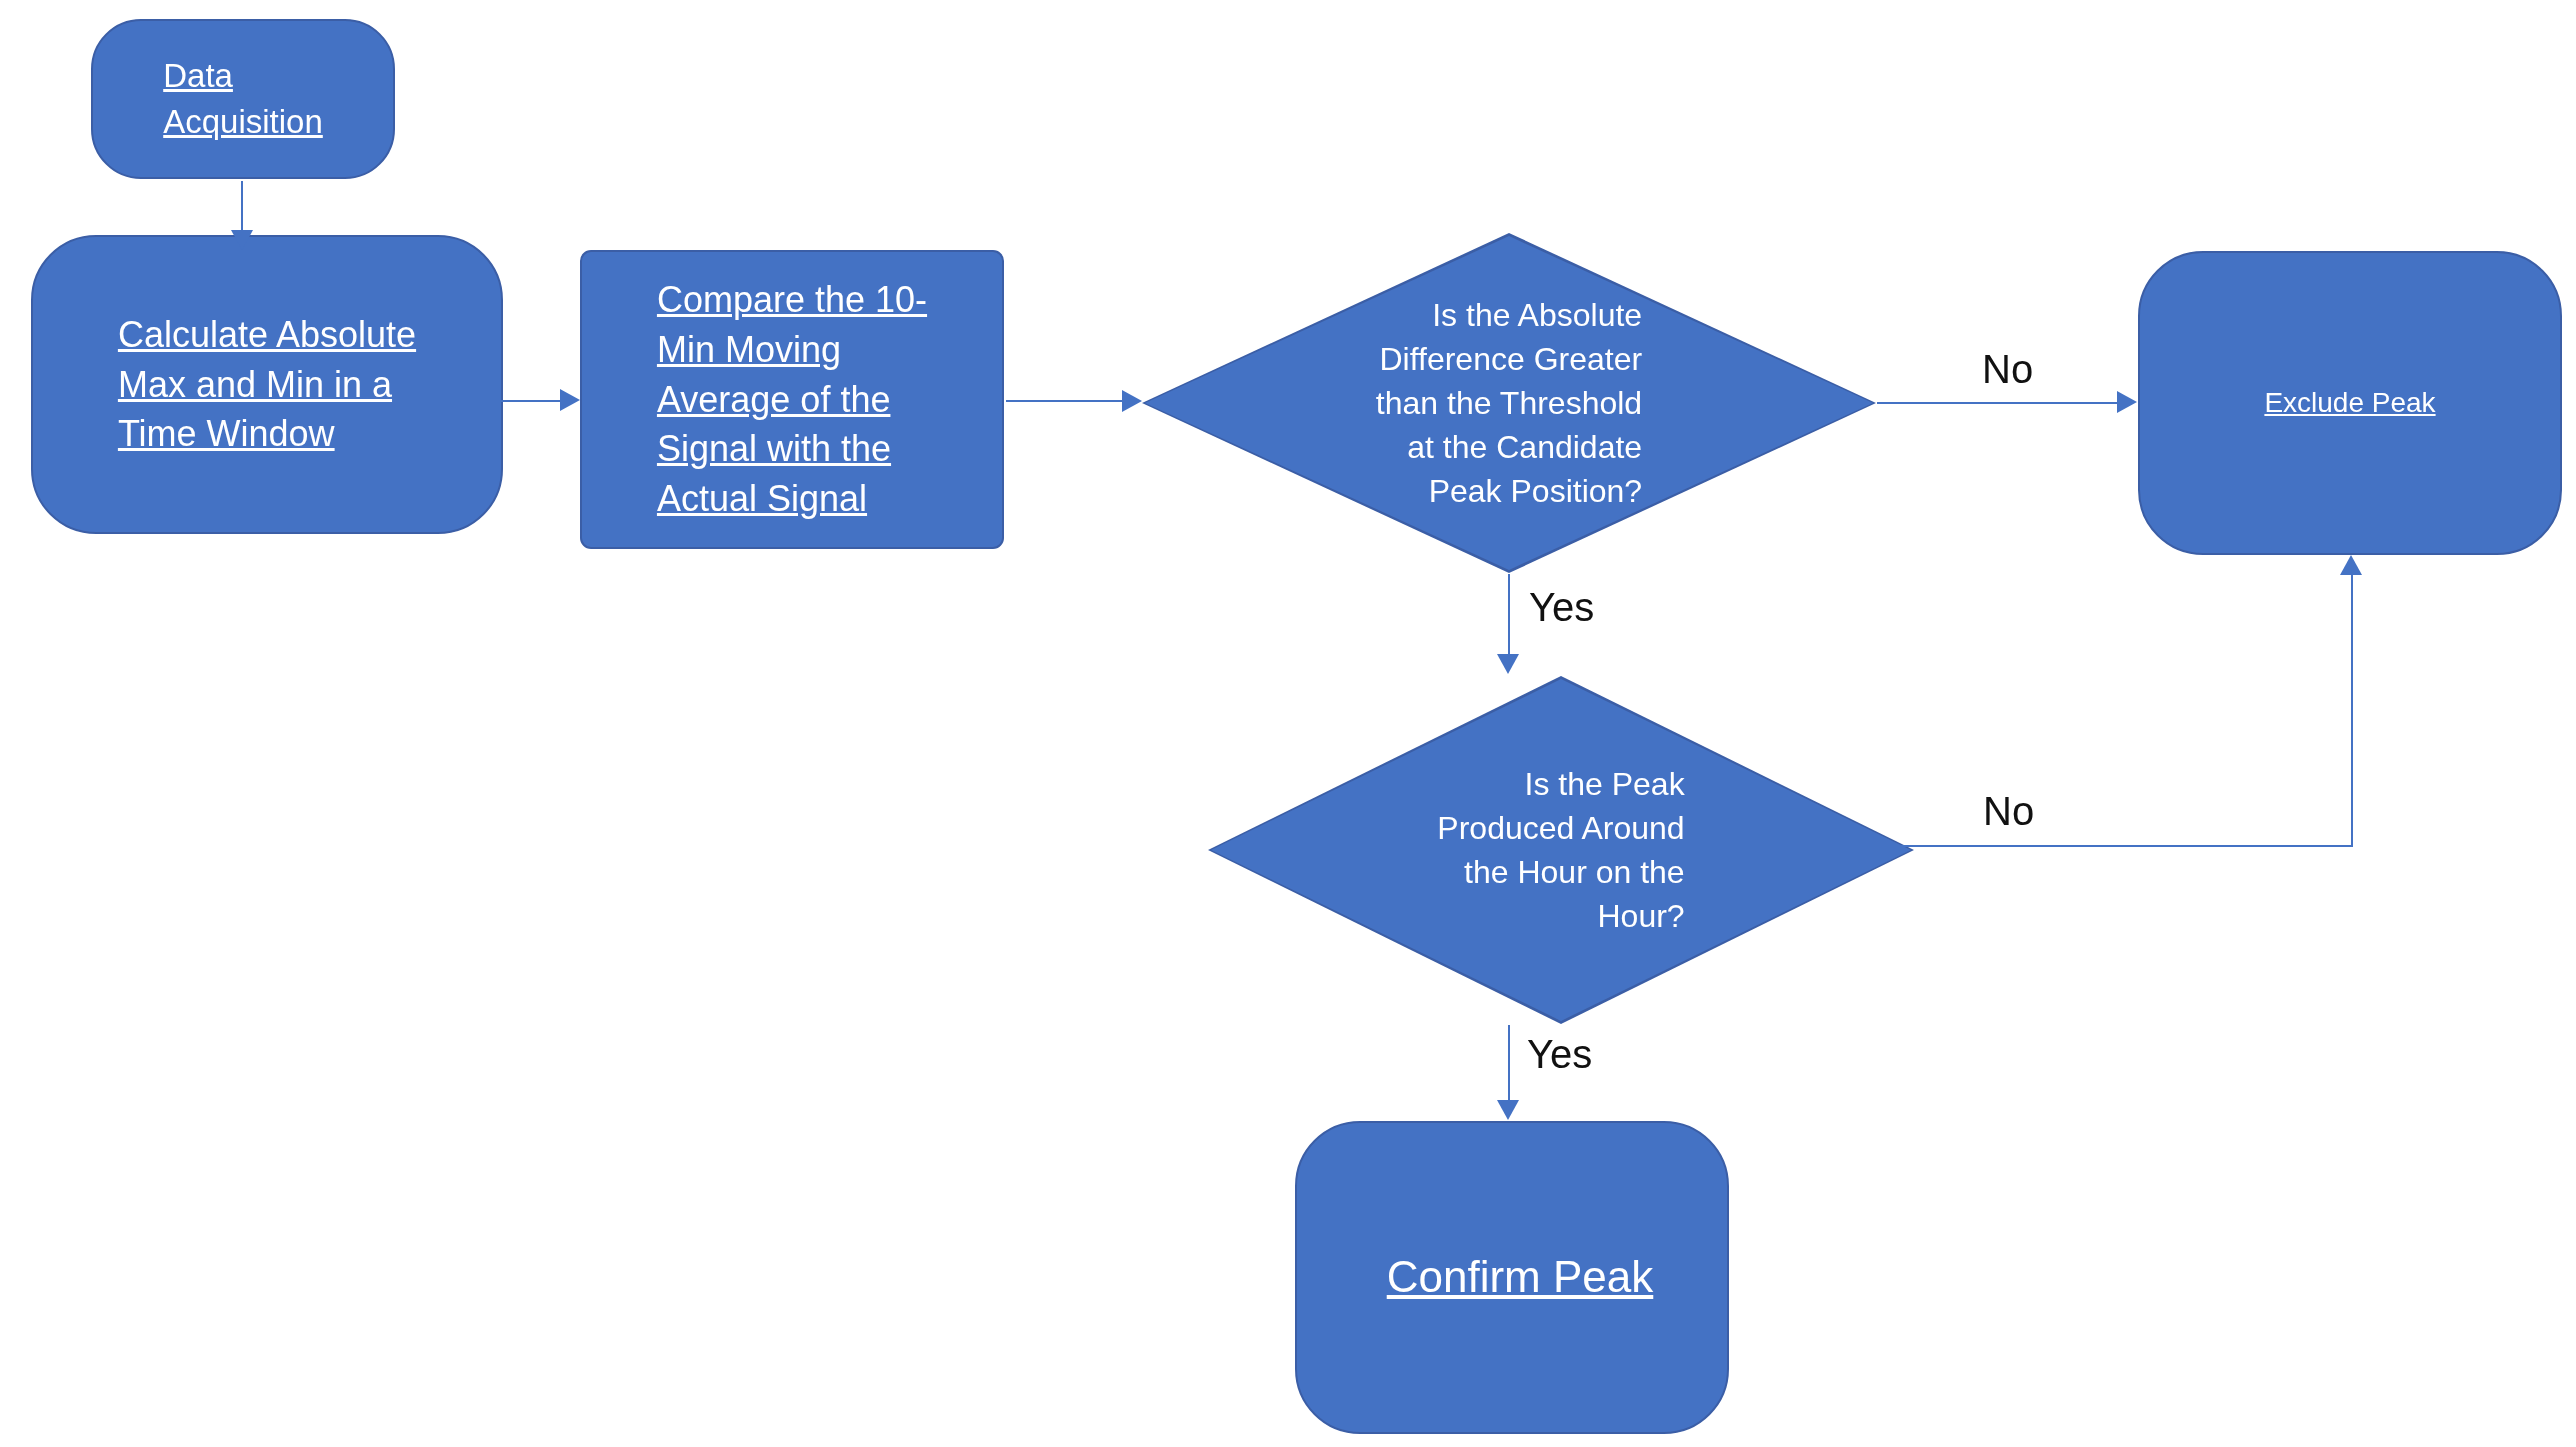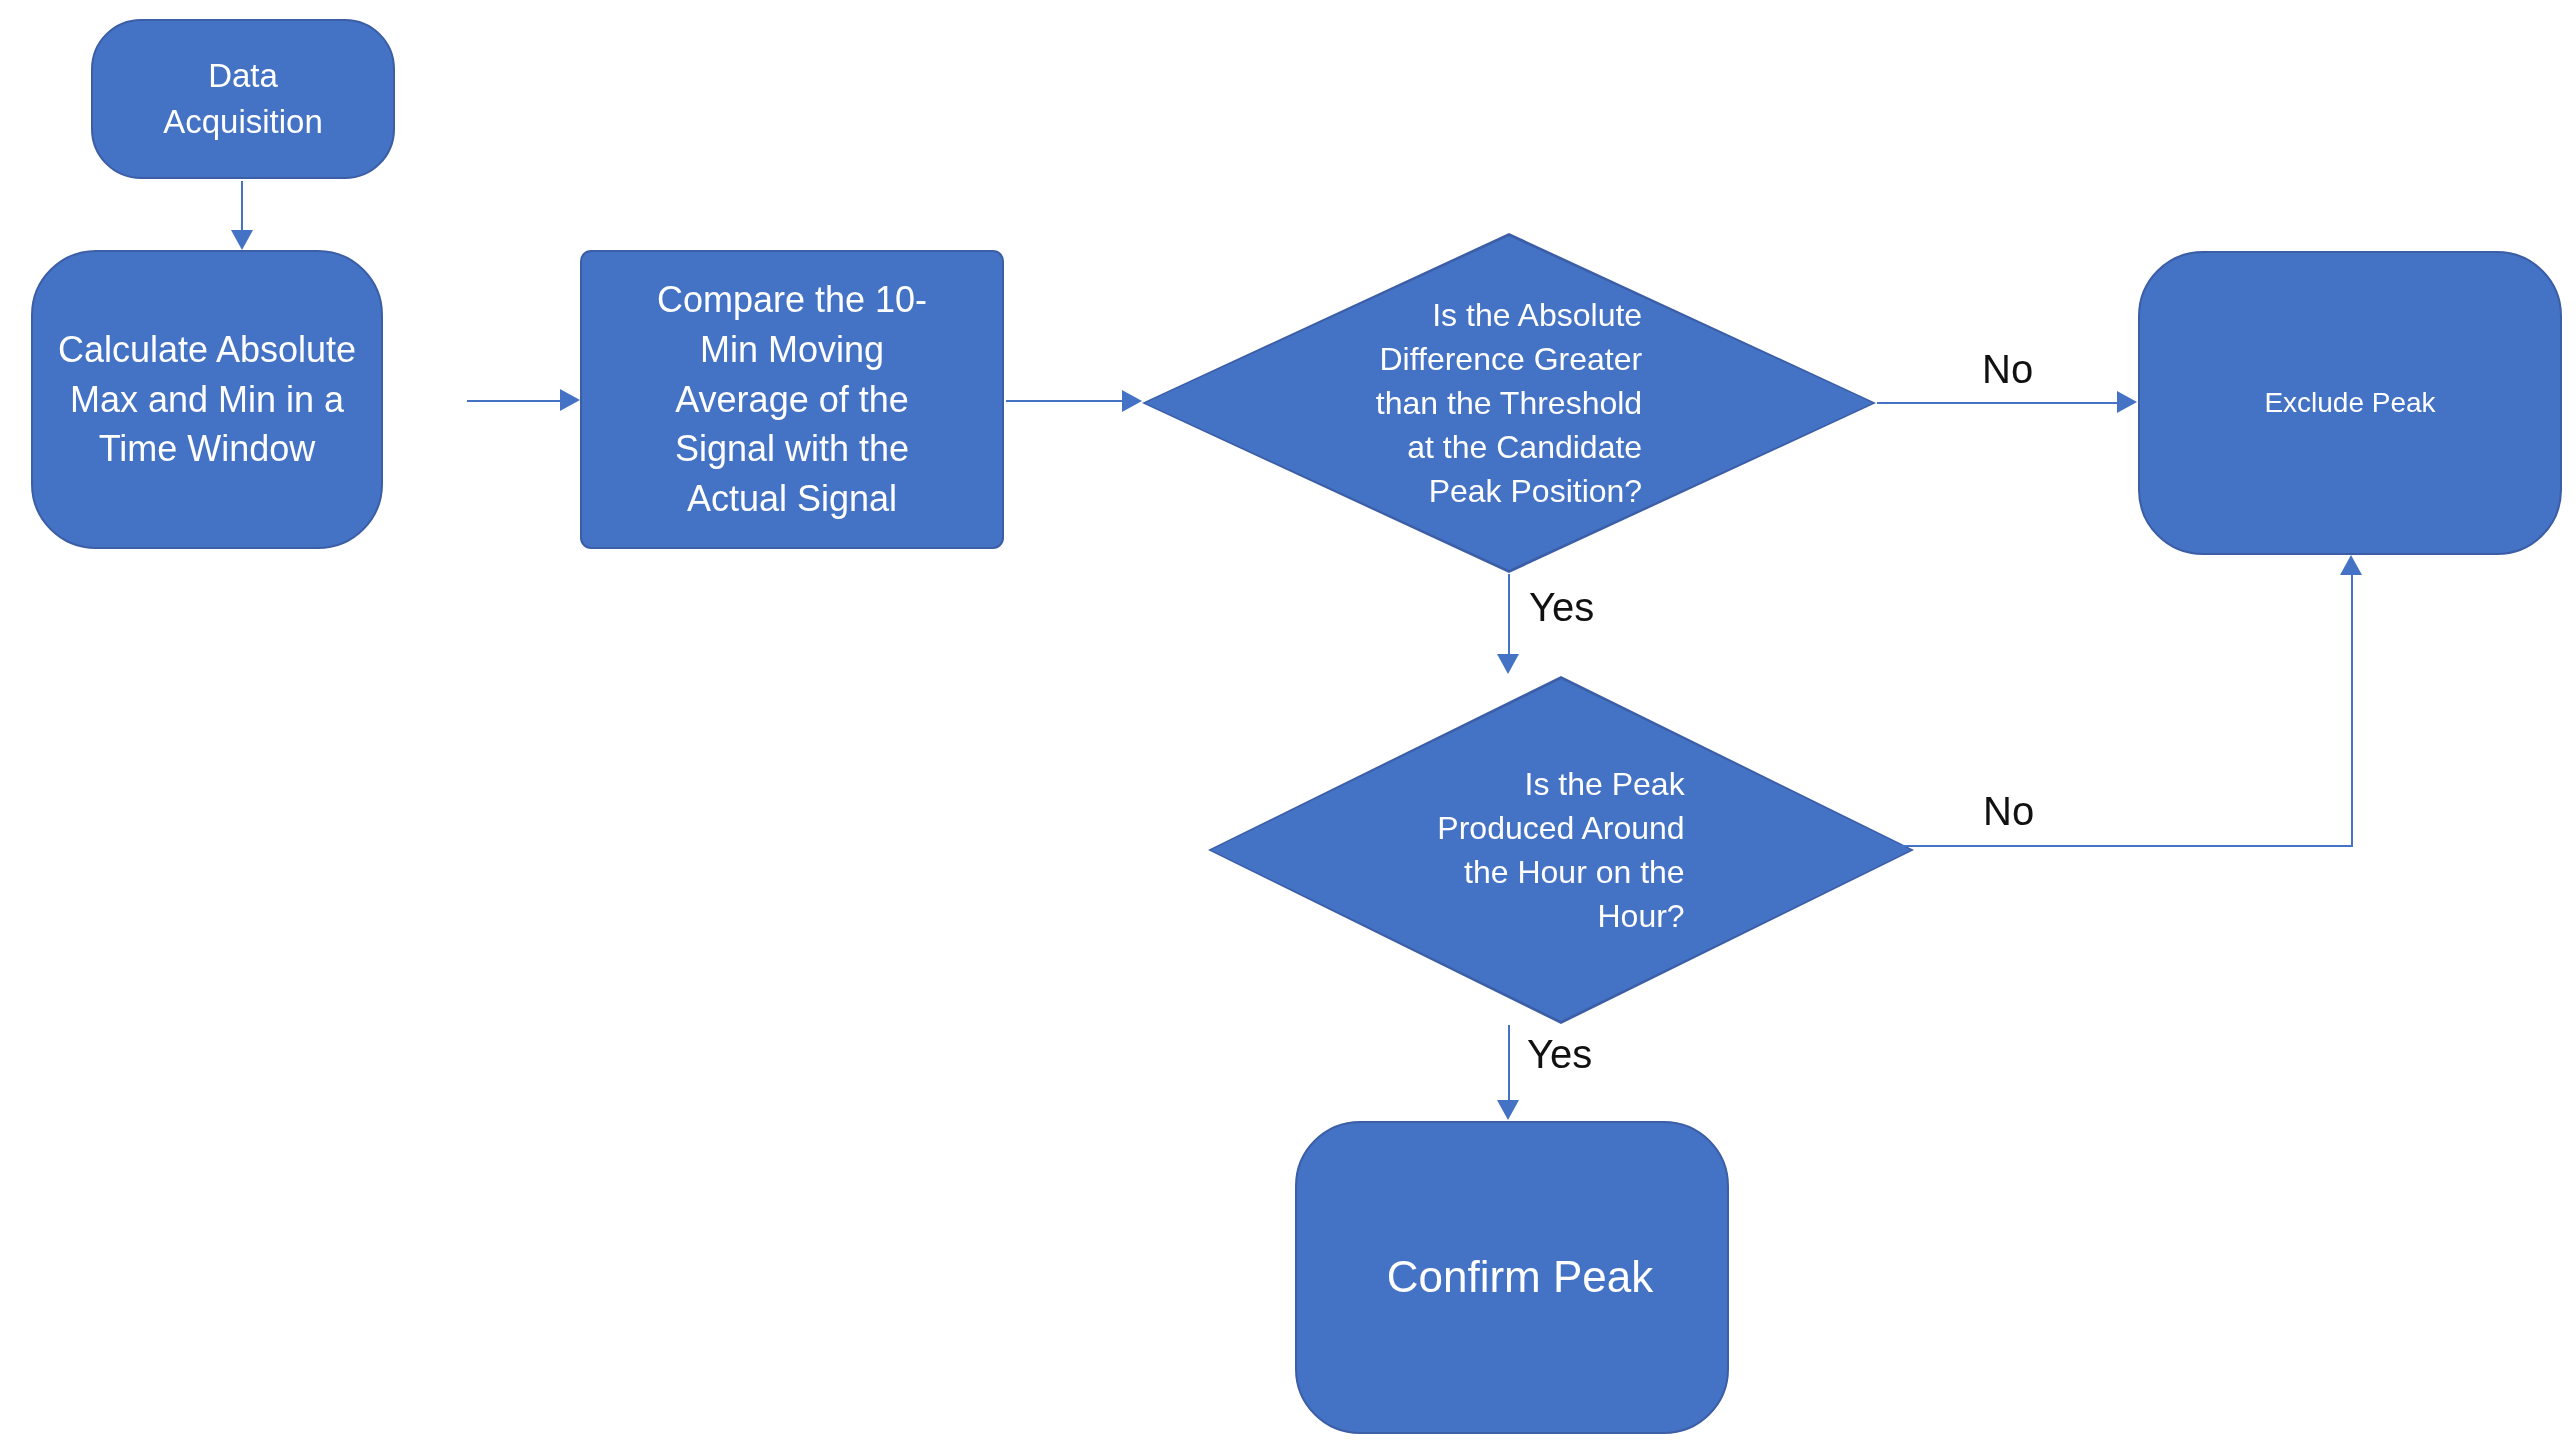--- a/index.html
+++ b/index.html
@@ -10,21 +10,21 @@
     font-family:"Liberation Sans", sans-serif;
     overflow:hidden;
   }
   .node{
     position:absolute;
     background:var(--shape-fill,#4472C4);
     border:2.3px solid var(--shape-border,#3B5EA6);
     box-sizing:border-box;
     display:flex;align-items:center;justify-content:center;
     color:var(--shape-text,#ffffff);
-    text-align:center;
+    text-decoration:underline;
   }
   .node-label{
     white-space:pre-line;
     line-height:1.38;
     padding:0 14px;
   }
   .diamond{position:absolute;}
   .diamond-shape{
     position:absolute;
     clip-path:polygon(50% 0%,100% 50%,50% 100%,0% 50%);
@@ -52,21 +52,21 @@
 </head>
 <body>
 
 <div id="canvas">
 
   <div class="node" style="left:91px;top:18.7px;width:304px;height:160px;border-radius:50px;font-size:33px;">
     <span class="node-label">Data
 Acquisition</span>
   </div>
 
-  <div class="node" style="left:31px;top:250px;width:352px;height:299px;border-radius:65px;font-size:36px;">
+  <div class="node" style="left:31px;top:235px;width:472px;height:299px;border-radius:65px;font-size:36px;">
     <span class="node-label">Calculate Absolute
 Max and Min in a
 Time Window</span>
   </div>
 
   <div class="node" style="left:580px;top:250px;width:424px;height:299px;border-radius:11px;font-size:36px;">
     <span class="node-label">Compare the 10-
 Min Moving
 Average of the
 Signal with the

